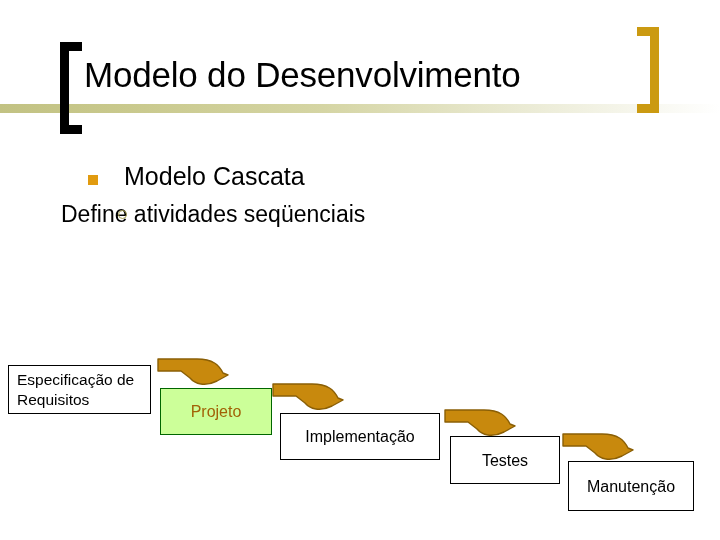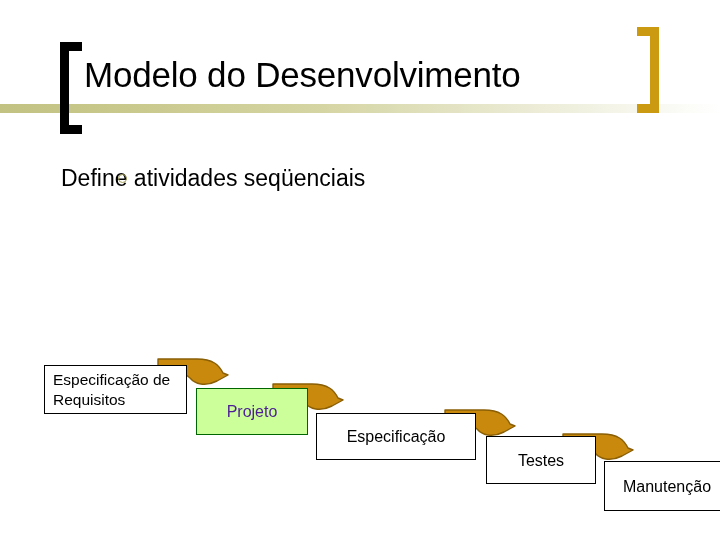--- a/index.html
+++ b/index.html
@@ -124,33 +124,32 @@
   .flow-box {
     position: absolute;
     box-sizing: border-box;
     border: 1.5px solid #000000;
     background: #ffffff;
     display: flex;
     align-items: center;
     justify-content: center;
     text-align: center;
     pointer-events: auto;
-    margin-left: 36px;
   }
   .flow-box .box-label {
     font-size: 16px;
     line-height: 21px;
     color: #000000;
   }
   .flow-box.green {
     background: #ccff99;
     border-color: #006600;
   }
   .flow-box.green .box-label {
-    color: #4c1d95;
+    color: #a16207;
   }
   #flow-box-especificacao {
     left: 8px;  top: 365px;  width: 143px; height: 49px;
   }
   #flow-box-especificacao .box-label {
     font-size: 15.5px; line-height: 20px; text-align: left; width: 100%; padding-left: 8px;
   }
   #flow-box-projeto {
     left: 160px; top: 388px; width: 112px; height: 47px;
   }
@@ -173,20 +172,24 @@
 
 <div id="slide-title-bar">
   <div class="title-rule"></div>
   <div class="bracket-left"></div>
   <div class="bracket-right"></div>
   <div id="page-title">Modelo do Desenvolvimento</div>
 </div>
 
 <div id="bullet-body">
 
+  <div class="bullet-l1">
+    <span class="sq-bullet"></span>
+    <span class="l1-text">Modelo Cascata</span>
+  </div>
 
   <div class="bullet-l2">
     <span class="circ-bullet"></span>
     <span class="l2-text">Define atividades seqüenciais</span>
   </div>
 
 
 </div>
 
 <div id="flow-diagram">
@@ -209,21 +212,21 @@
 
   <div class="flow-box" id="flow-box-especificacao">
     <span class="box-label">Especificação de Requisitos</span>
   </div>
 
   <div class="flow-box green" id="flow-box-projeto">
     <span class="box-label">Projeto</span>
   </div>
 
   <div class="flow-box" id="flow-box-implementacao">
-    <span class="box-label">Especificação</span>
+    <span class="box-label">Implementação</span>
   </div>
 
   <div class="flow-box" id="flow-box-testes">
     <span class="box-label">Testes</span>
   </div>
 
   <div class="flow-box" id="flow-box-manutencao">
     <span class="box-label">Manutenção</span>
   </div>
 

